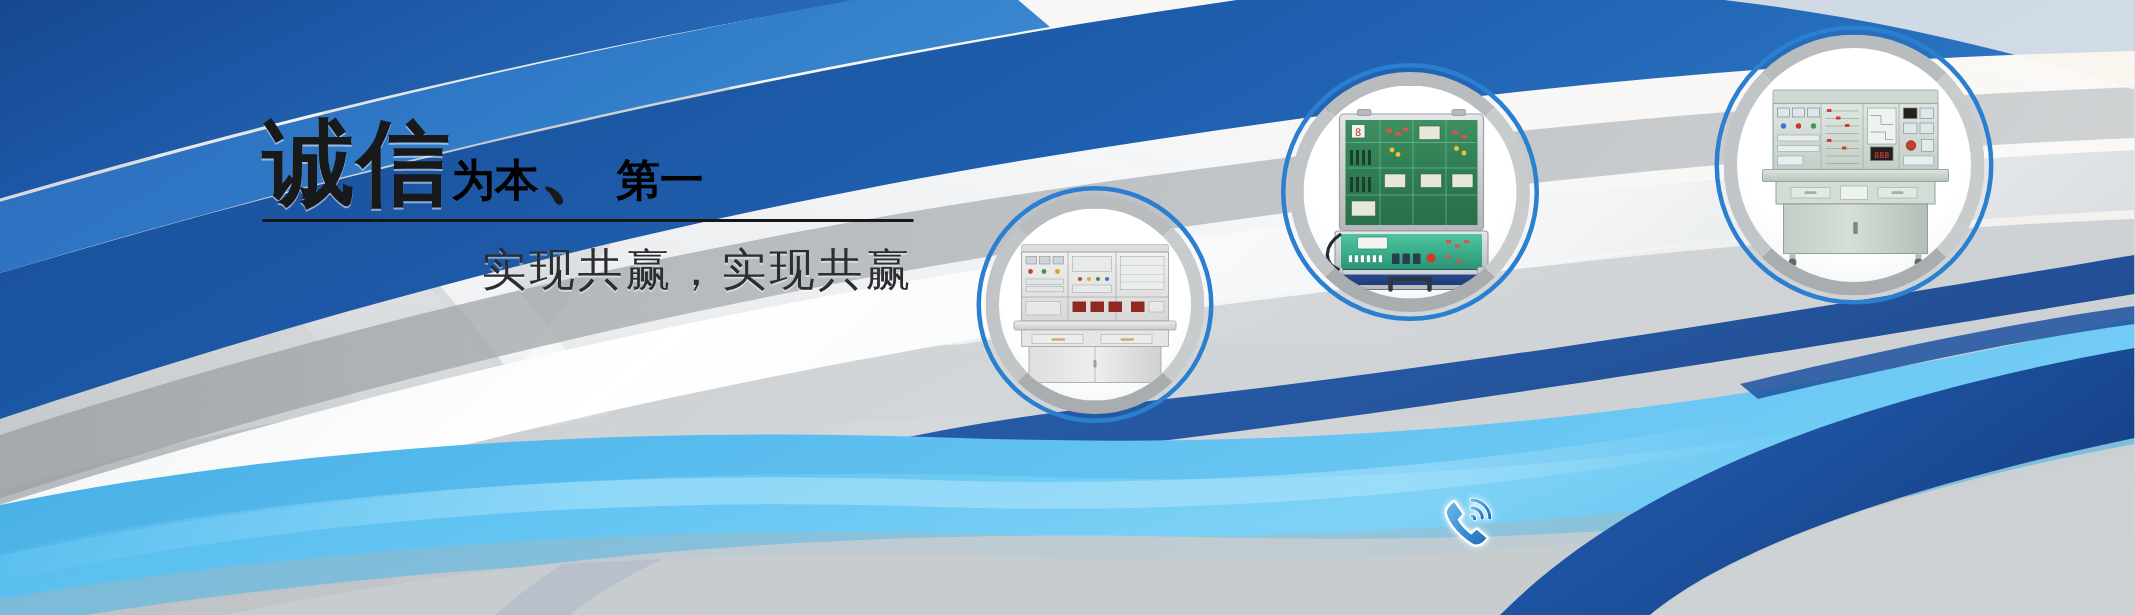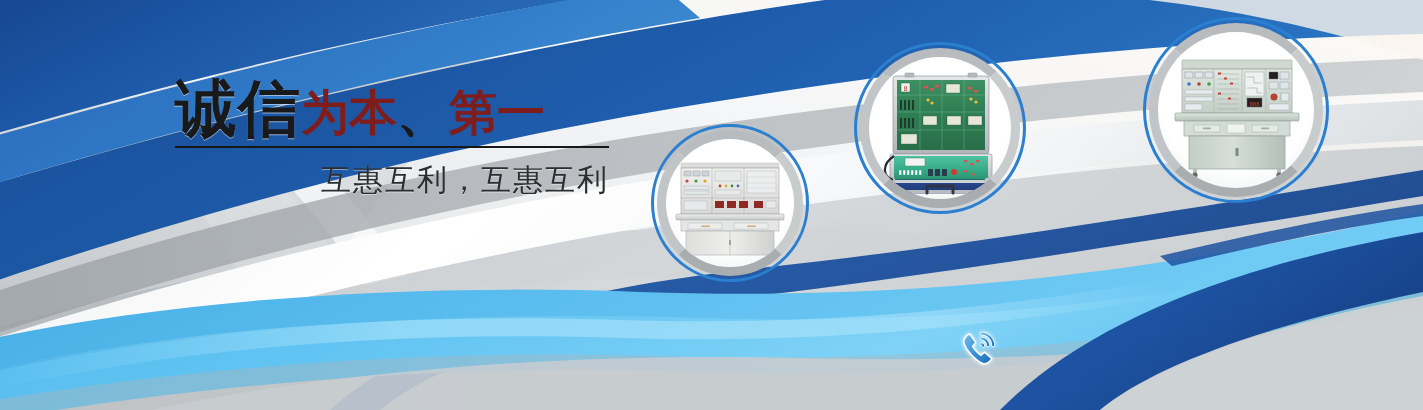--- a/index.html
+++ b/index.html
@@ -24,23 +24,23 @@
     height:72px;
     display:flex;align-items:flex-end;
   }
   .hl-big{
     font-size:62px;font-weight:bold;color:#18191b;
     letter-spacing:1px;
     font-family:"DejaVu Sans","Liberation Sans",sans-serif;
     text-shadow:0 1px 0 rgba(255,255,255,.5);
   }
   .hl-small{
-    font-size:48px;font-weight:bold;color:#7f1d1d;
+    font-size:29px;font-weight:bold;color:#000000;
     letter-spacing:0px;position:relative;top:-3px;
-    font-family:Liberation Serif, serif;
+    font-family:Liberation Mono, monospace;
   }
   .hl-punct{
     font-size:52px;font-weight:bold;color:#18191b;position:relative;top:-2px;
     font-family:"DejaVu Sans","Liberation Sans",sans-serif;
   }
   .divider{
     position:absolute;left:0px;top:78px;width:434px;height:2px;
     background:#161719;
   }
   .subtitle{
@@ -247,21 +247,21 @@
   </svg>
 
   <div class="slogan-block">
     <div class="headline">
       <span class="hl-big">诚信</span>
       <span class="hl-small">为本</span>
       <span class="hl-punct">、</span>
       <span class="hl-small">第一</span>
     </div>
     <div class="divider"></div>
-    <div class="subtitle">互惠互利，互惠互利</div>
+    <div class="subtitle">实现共赢，实现共赢</div>
   </div>
 
   <div class="circle" style="left:651px;top:124px;width:158px;height:158px;">
     <div class="ring-outer">
       <div class="ring-mid">
         <svg class="prod" width="124" height="124" viewBox="0 0 124 124">
           <defs>
             <linearGradient id="p1panel" x1="0" y1="0" x2="0" y2="1">
               <stop offset="0" stop-color="#f0f0ee"></stop>
                 <stop offset="1" stop-color="#d8d9d6"></stop>

